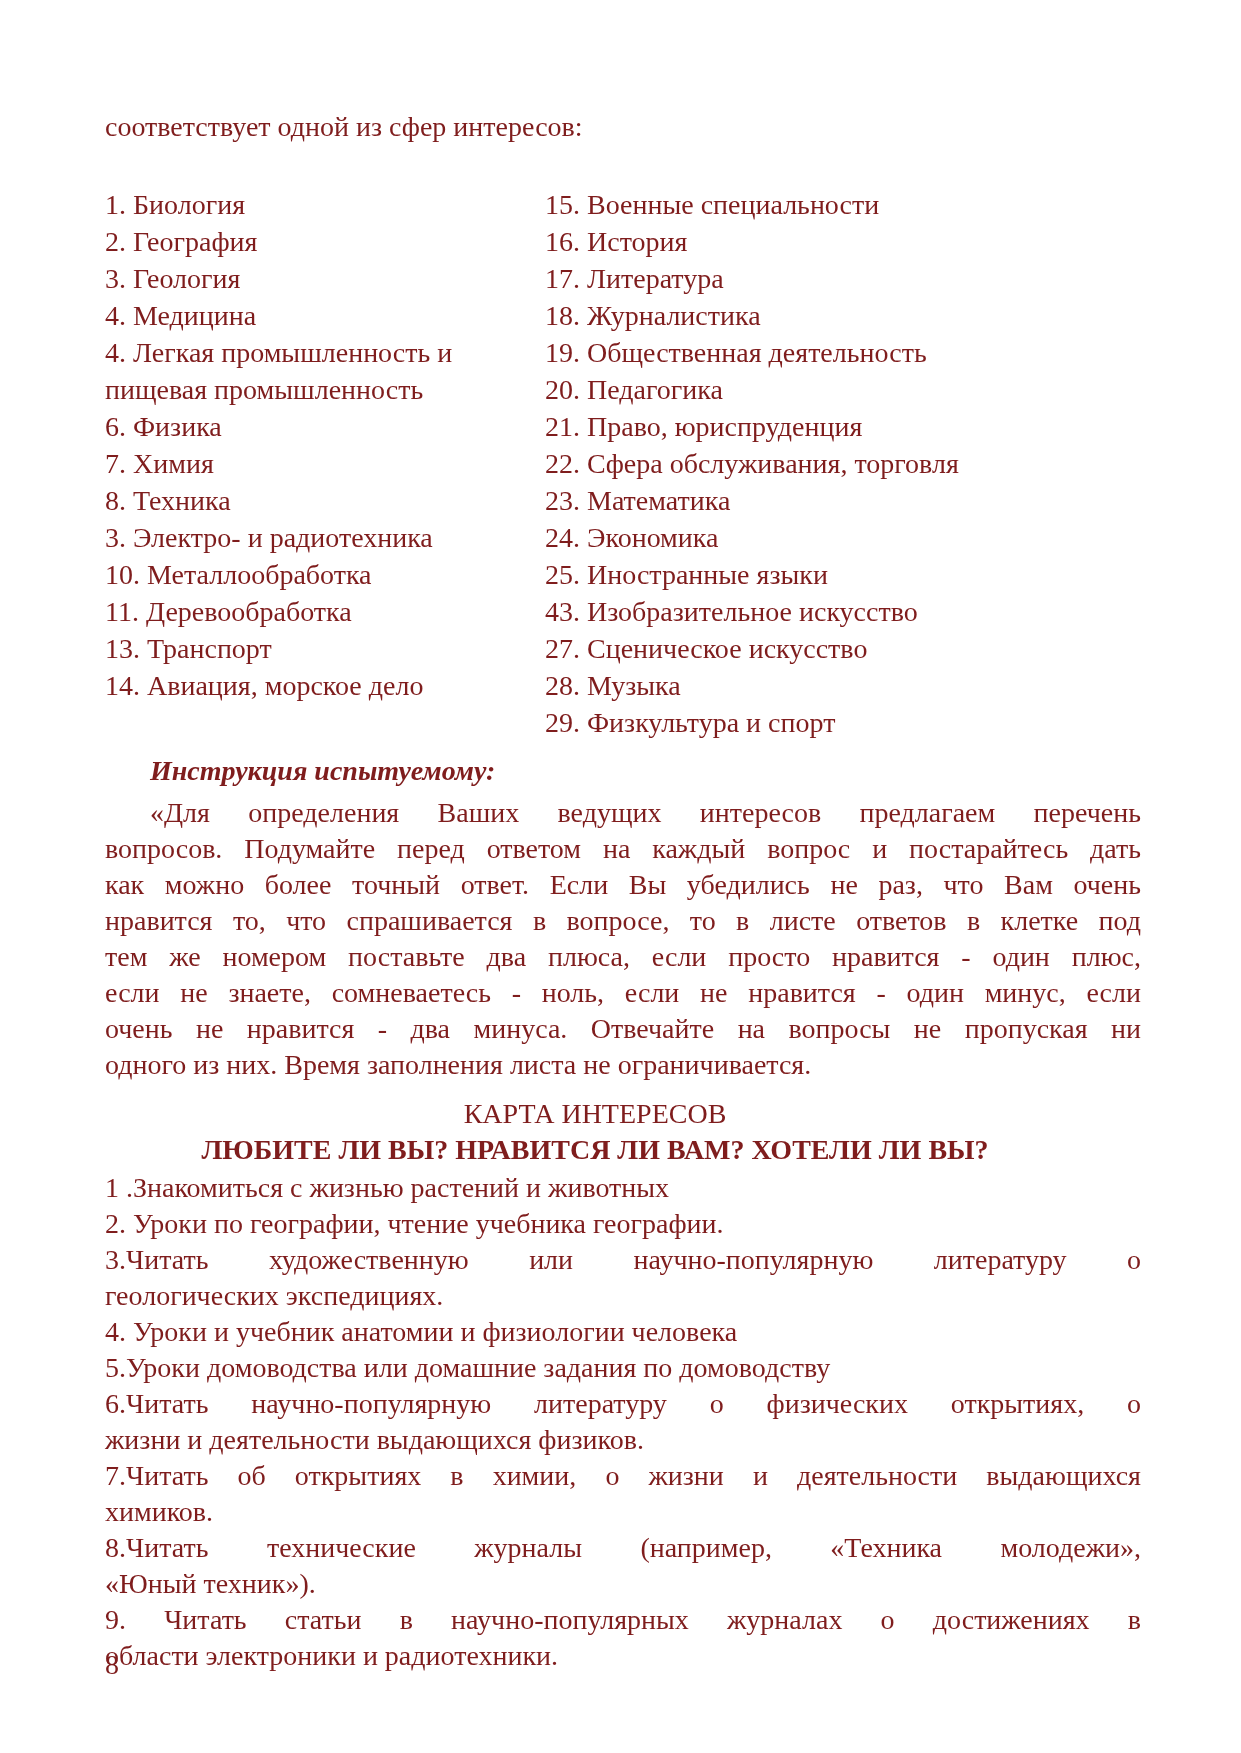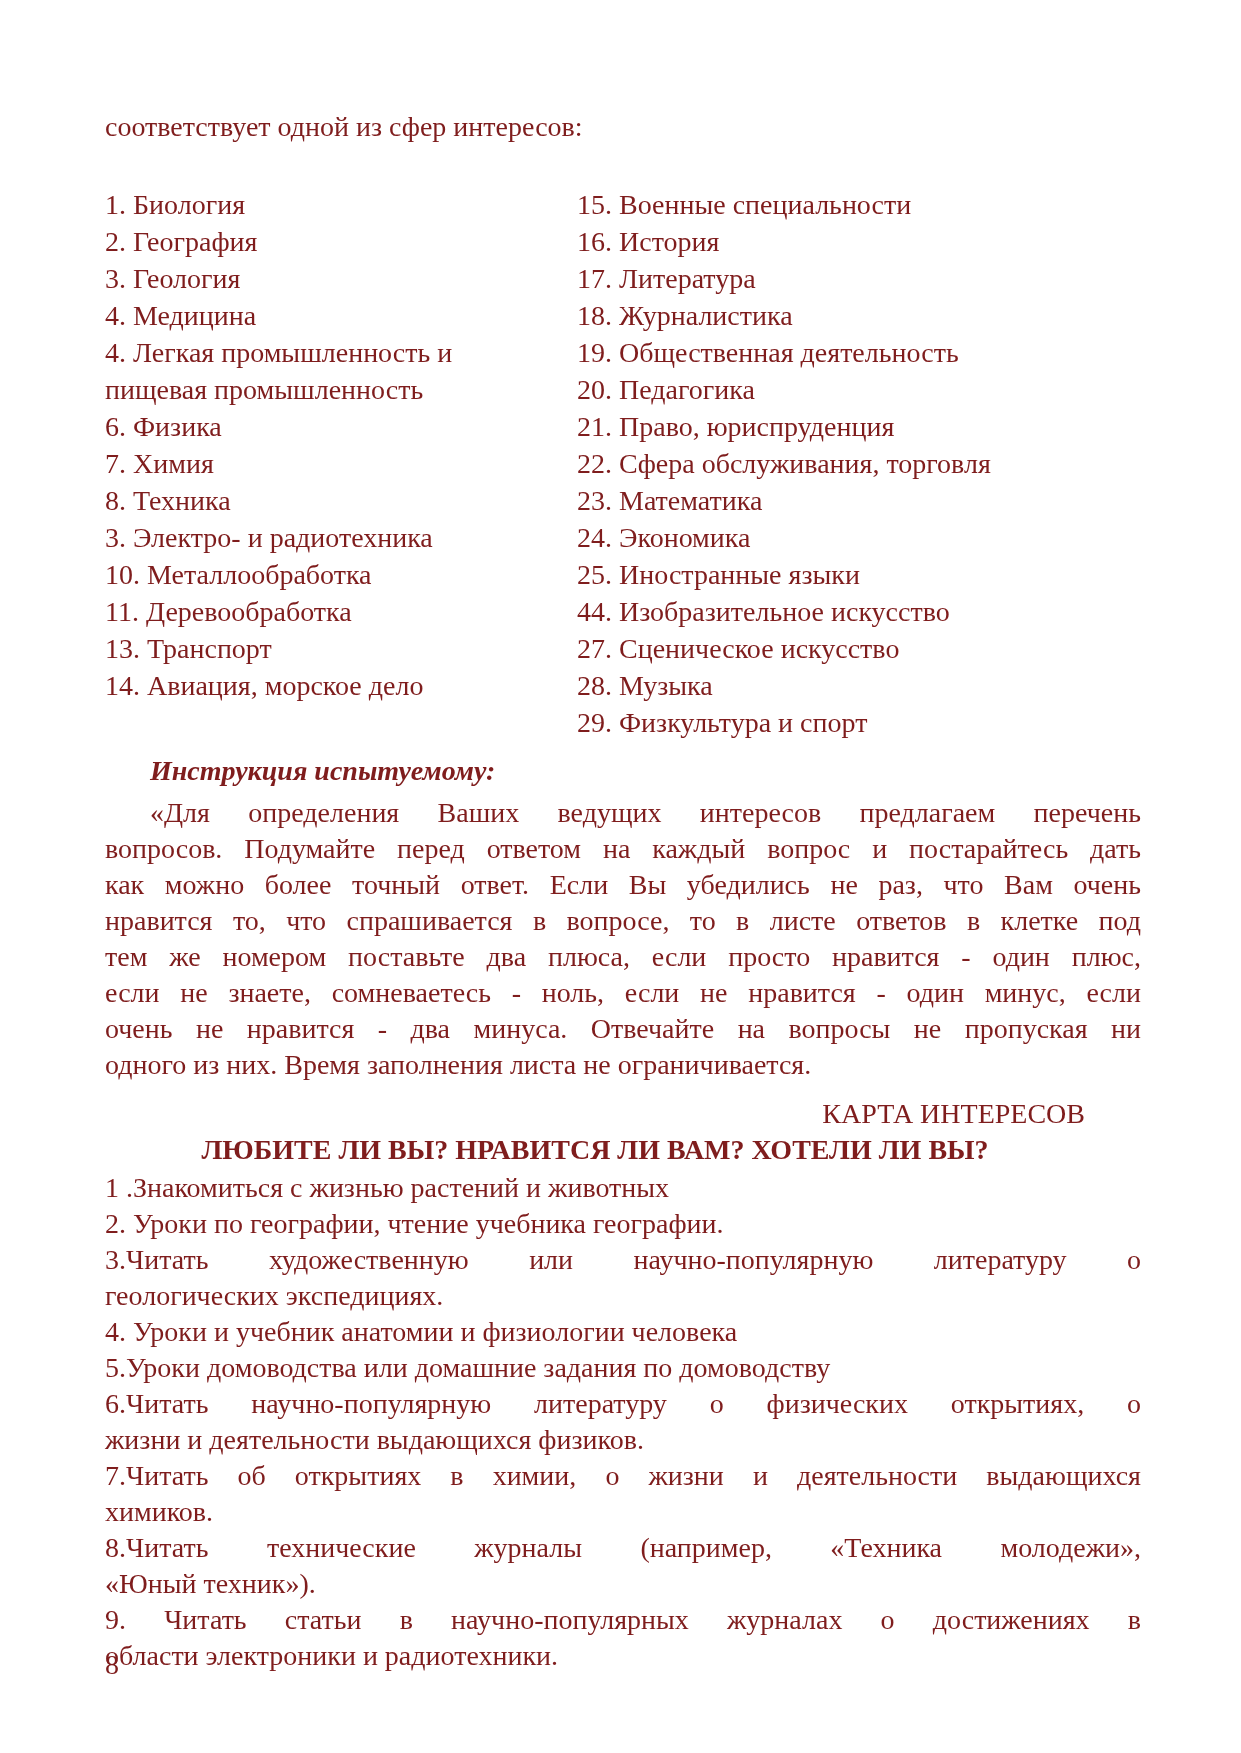--- a/index.html
+++ b/index.html
@@ -23,21 +23,20 @@
     top: 110px;
     width: 1036px;
     line-height: 34px;
   }
   .cols {
     position: absolute;
     left: 105px;
     top: 186px;
     width: 1036px;
     display: flex;
-    gap: 32px;
   }
   .col-left  { width: 440px; }
   .col-right { flex: 1; }
   .lline {
     line-height: 37px;
     height: 37px;
     white-space: nowrap;
   }
   .instr-head {
     position: absolute;
@@ -59,21 +58,21 @@
     text-align: justify;
     text-align-last: justify;
   }
   .karta-head {
     position: absolute;
     left: 105px;
     top: 1096px;
     width: 980px;
     text-align: center;
   }
-  .karta-title    { line-height: 36px; text-align: right; }
+  .karta-title    { line-height: 36px; }
   .karta-subtitle { line-height: 36px; font-weight: bold; }
   .questions {
     position: absolute;
     left: 105px;
     top: 1170px;
     width: 1036px;
   }
   .qline { line-height: 36px; }
   .pagenum {
     position: absolute;
@@ -138,21 +137,21 @@
         <div class="lline">21. Право, юриспруденция</div>
 
         <div class="lline">22. Сфера обслуживания, торговля</div>
 
         <div class="lline">23. Математика</div>
 
         <div class="lline">24. Экономика</div>
 
         <div class="lline">25. Иностранные языки</div>
 
-        <div class="lline">44. Изобразительное искусство</div>
+        <div class="lline">43. Изобразительное искусство</div>
 
         <div class="lline">27. Сценическое искусство</div>
 
         <div class="lline">28. Музыка</div>
 
         <div class="lline">29. Физкультура и спорт</div>
       </div>
   </div>
 
   <div class="instr-head">Инструкция испытуемому:</div>

